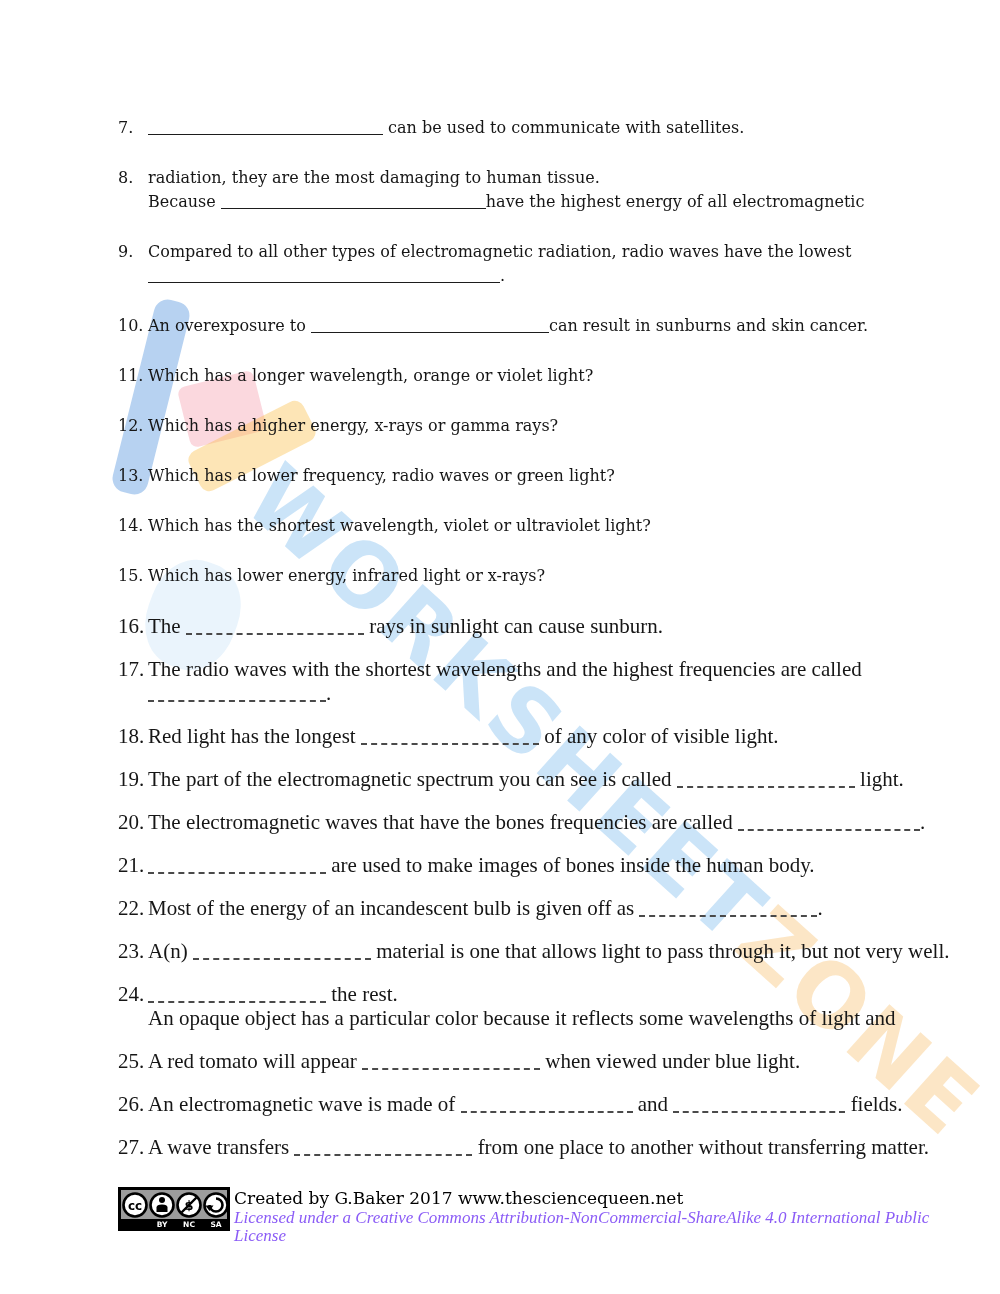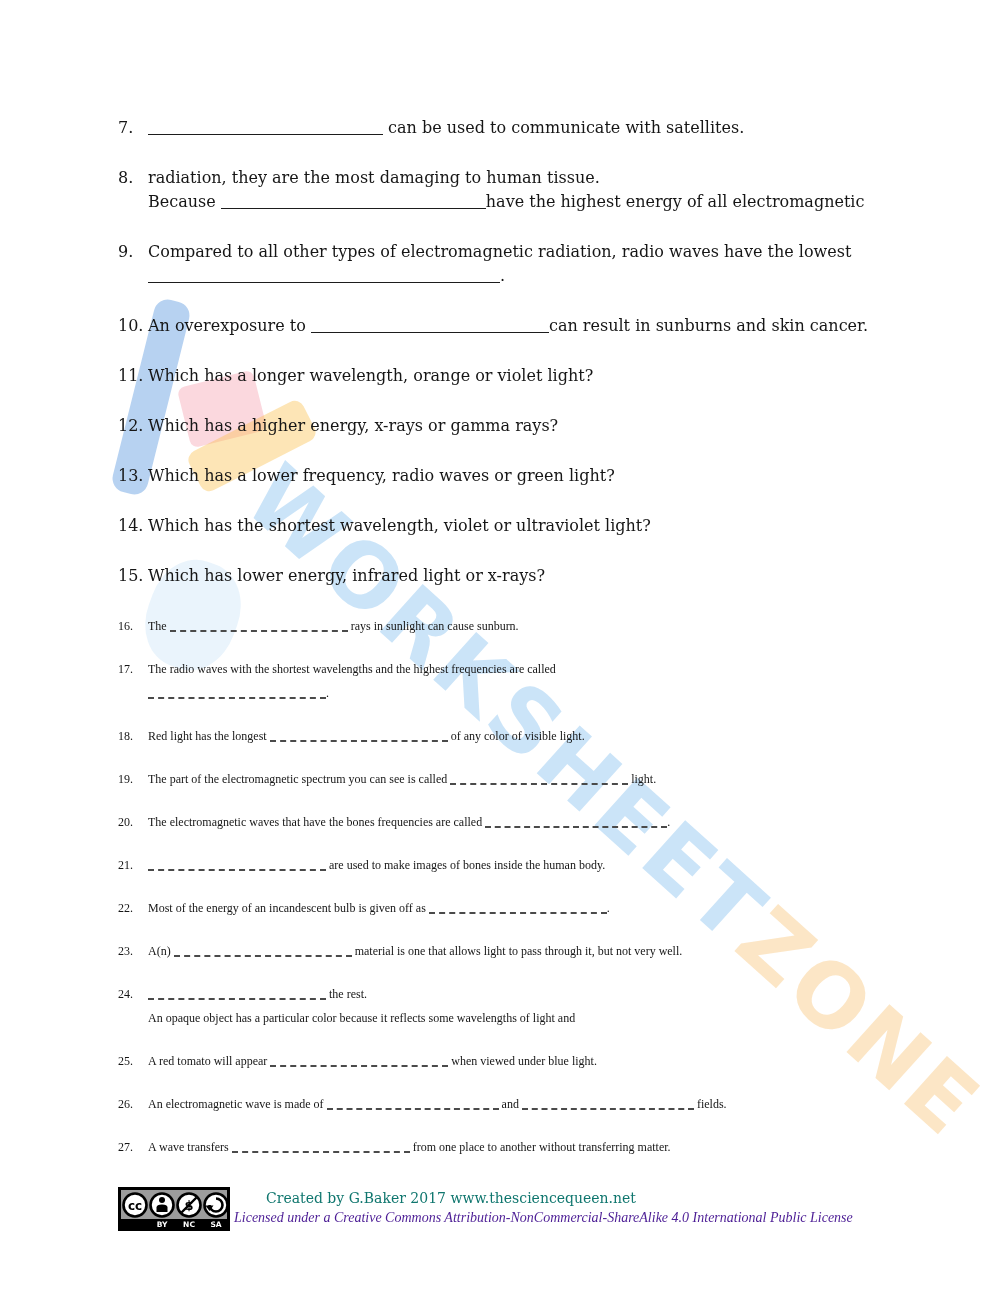--- a/index.html
+++ b/index.html
@@ -30,49 +30,48 @@
   .wm-shape { position: absolute; border-radius: 14px; }
   .wm-blue-bar  { left: 133px; top: 298px; width: 36px; height: 198px; transform: rotate(14deg); background: rgba(95, 155, 225, 0.45); }
   .wm-pink-sq   { left: 183px; top: 378px; width: 78px; height: 62px; transform: rotate(-14deg); background: rgba(242, 125, 145, 0.30); border-radius: 8px; }
   .wm-yellow-bar{ left: 188px; top: 424px; width: 128px; height: 44px; transform: rotate(-27deg); background: rgba(250, 192, 80, 0.42); border-radius: 10px; }
   .wm-blue-blob { left: 148px; top: 560px; width: 90px; height: 110px; transform: rotate(20deg); background: rgba(160, 205, 242, 0.22); border-radius: 45%; }
 
   
   .content { position: relative; z-index: 1; padding: 116px 40px 0 118px; }
   .q-item { display: flex; align-items: flex-start; }
   .q-item.style-a { font-family: "DejaVu Serif", serif; font-size: 16px; margin-bottom: 26px; }
-  .q-item.style-b { font-family: "Liberation Serif", serif; font-size: 12px; margin-bottom: 19px; }
+  .q-item.style-b { font-family: "Liberation Serif", serif; font-size: 21px; margin-bottom: 19px; }
   .q-num {
     flex: 0 0 30px;
     width: 30px;
     line-height: 24px;
   }
   .q-body { flex: 1 1 auto; }
   .q-line { line-height: 24px; min-height: 24px; }
   .blank { display: inline-block; height: 13px; transform: translateY(2px); }
   .blank-solid  { border-bottom: 1.6px solid #1d1d1d; }
   .blank-dashed { border-bottom: 2px dashed #4a4a4a; }
 
   
   .footer { display: flex; align-items: flex-start; gap: 4px; margin-top: 28px; }
   .cc-badge { flex: 0 0 auto; display: block; }
   .footer-text { padding-top: 1px; }
   .footer-created {
     font-family: "DejaVu Serif", serif;
-    font-size: 14px;
+    font-size: 17px;
     line-height: 21px;
-    color: #0f766e;
-    margin-left: 32px;
+    color: #000000;
   }
   .footer-license {
     font-family: "Liberation Serif", serif;
     font-style: italic;
-    font-size: 14px;
+    font-size: 17px;
     line-height: 18px;
-    color: #4c1d95;
+    color: #8b5cf6;
   }
 </style>
 </head>
 <body>
 
 <div class="page">
 
   <div class="wm-layer">
     <div class="wm-shape wm-blue-bar"></div>
     <div class="wm-shape wm-pink-sq"></div>

